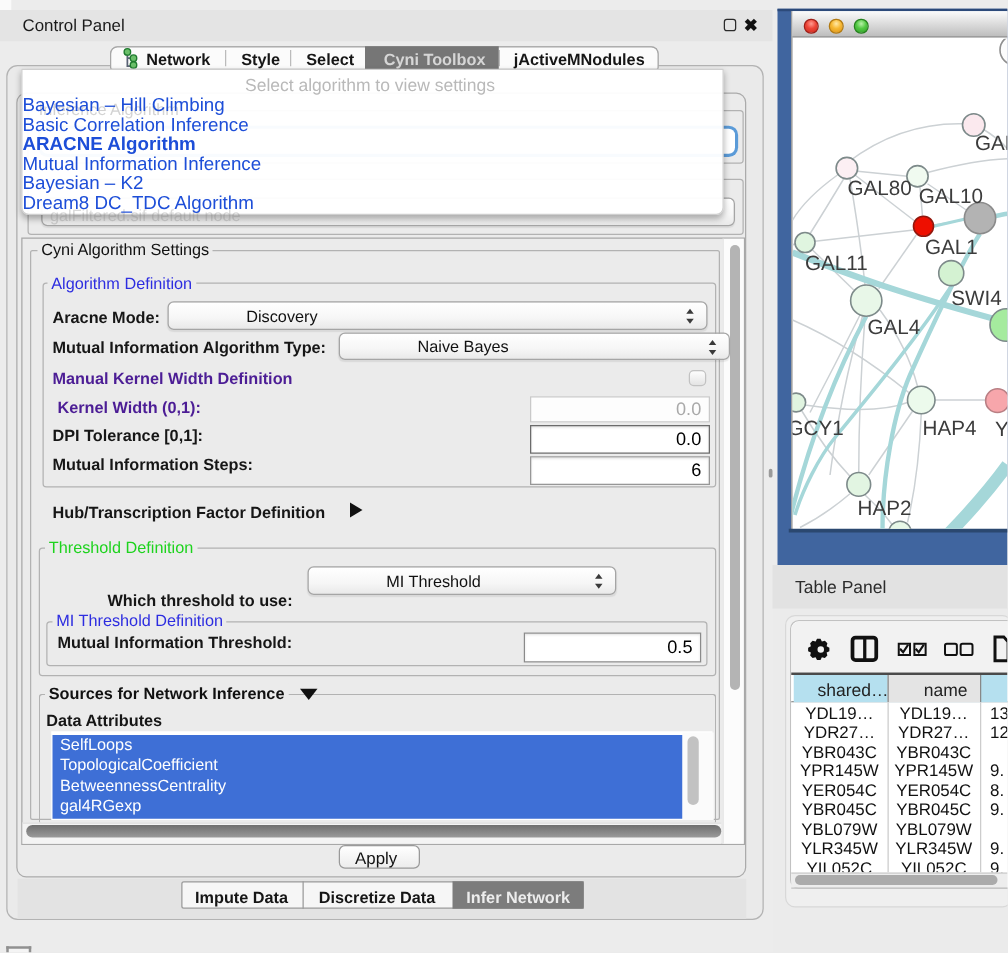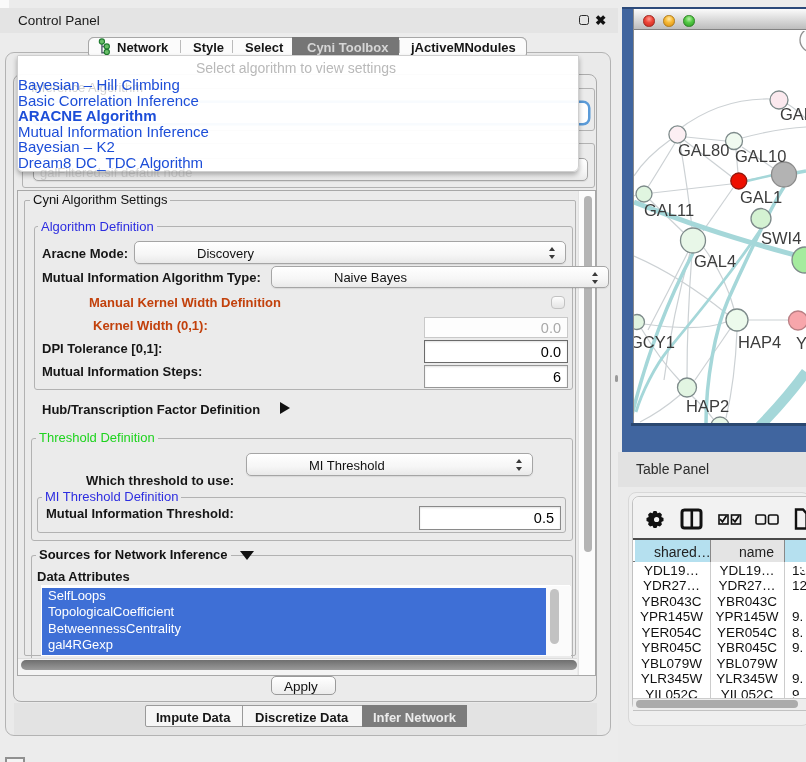--- a/index.html
+++ b/index.html
@@ -1,20 +1,20 @@
 <!DOCTYPE html>
 <html><head>
 <meta charset="utf-8">
 <style>
   * { margin:0; padding:0; box-sizing:border-box; }
   html,body { width:806px; height:762px; overflow:hidden; }
   body { font-family:"Liberation Sans", sans-serif; background:#ececec; position:relative; }
   .abs { position:absolute; }
   .lab { font-size:13px; font-weight:bold; color:#161616; white-space:nowrap; }
-  .dis { color:#c2410c;margin-left:47px; }
+  .dis { color:#4c1d95; }
   .gtitle { font-size:13px; white-space:nowrap; background:#ebebeb; padding:0 3px; }
   .grp { position:absolute; border:1px solid #b2b2b2; border-radius:3px; }
   .combo { position:absolute; border:1px solid #a5a5a5; border-radius:5px;
            background:linear-gradient(#ffffff, #f6f6f6 60%, #e9e9e9);
            box-shadow:0 1px 1px rgba(0,0,0,.08); }
   .combo .ct { position:absolute; left:14px; top:50%; transform:translateY(-50%);
                font-size:13px; color:#111; white-space:nowrap;margin-left:48px; }
   .spin { position:absolute; width:7px; }
   .spin i { position:absolute; left:0; width:0; height:0; border-left:3.2px solid transparent; border-right:3.2px solid transparent; }
   .spin .up { top:0; border-bottom:4.5px solid #3a3a3a; }
@@ -76,21 +76,21 @@
 <div class="abs lab" style="left:42px;top:246px;">Aracne Mode:</div>
 <div class="combo" style="left:134px;top:241px;width:432px;height:23px;">
     <span class="ct">Discovery</span>
   <span class="spin" style="right:9px;top:5px;height:12px;">
       <i class="up"></i>
       <i class="dn"></i>
     </span>
   </div>
 
 <div class="abs lab" style="left:42px;top:270px;">Mutual Information Algorithm Type:</div>
-<div class="combo" style="left:271px;top:266px;width:338px;height:22px;">
+<div class="combo" style="left:271px;top:266px;width:313px;height:22px;">
     <span class="ct">Naive Bayes</span>
   <span class="spin" style="right:9px;top:5px;height:12px;">
       <i class="up"></i>
       <i class="dn"></i>
     </span>
   </div>
 
 <div class="abs lab dis" style="left:42px;top:295px;">Manual Kernel Width Definition</div>
 <div class="abs" style="left:551px;top:296px;width:14px;height:13px;border:1px solid #c2c2c2;border-radius:4px;background:linear-gradient(#fdfdfd,#e4e4e4);"></div>
 
@@ -109,21 +109,21 @@
     <span style="color:#000;">6</span>
   </div>
 
 <div class="abs lab" style="left:42px;top:402px;">Hub/Transcription Factor Definition</div>
 <div class="abs" style="left:280px;top:402px;width:0;height:0;border-top:6px solid transparent;border-bottom:6px solid transparent;border-left:10px solid #111;"></div>
 
 <div class="grp" style="left:31px;top:438px;width:542px;height:103px;"></div>
 <div class="abs gtitle" style="left:36px;top:430px;color:#1ed31e;background:#ebebeb;">Threshold Definition</div>
 
 <div class="abs lab" style="left:86px;top:473px;">Which threshold to use:</div>
-<div class="combo" style="left:246px;top:453px;width:287px;height:23px;">
+<div class="combo" style="left:246px;top:453px;width:247px;height:23px;">
     <span class="ct">MI Threshold</span>
   <span class="spin" style="right:9px;top:5px;height:12px;">
       <i class="up"></i>
       <i class="dn"></i>
     </span>
   </div>
 
 <div class="grp" style="left:37px;top:497px;width:529px;height:36px;"></div>
 <div class="abs gtitle" style="left:42px;top:489px;color:#2d2de0;">MI Threshold Definition</div>
 
@@ -266,21 +266,21 @@
 </svg>
 
 <div class="abs" style="left:633px;top:538px;width:173px;height:24px;background:#fff;border-top:2px solid #4a4a4a;border-bottom:1px solid #777;"></div>
 <div class="abs" style="left:635px;top:540px;width:171px;height:22px;background:#b5e0ef;"></div>
 <div class="abs" style="left:710px;top:540px;width:74px;height:22px;background:#e4e4e4;"></div>
 <div class="abs" style="left:710px;top:540px;width:1px;height:22px;background:#888;"></div>
 <div class="abs" style="left:784px;top:540px;width:1px;height:22px;background:#888;"></div>
 <div class="abs" style="left:654px;top:544px;font-size:14px;color:#222;">shared…</div>
 <div class="abs" style="left:739px;top:544px;font-size:14px;color:#222;">name</div>
 
-<div class="abs" style="left:633px;top:562px;width:173px;height:136px;background:#fff;overflow:hidden;border-radius:17px;">
+<div class="abs" style="left:633px;top:562px;width:173px;height:136px;background:#fff;overflow:hidden;">
   <div style="position:absolute;left:77px;top:0;width:1px;height:136px;background:#ccc;"></div>
   <div style="position:absolute;left:151px;top:0;width:1px;height:136px;background:#ccc;"></div>
   <div style="position:absolute;left:0;top:1px;font-size:13.5px;color:#111;line-height:15.46px;width:77px;text-align:center;">YDL19…<br>YDR27…<br>YBR043C<br>YPR145W<br>YER054C<br>YBR045C<br>YBL079W<br>YLR345W<br>YIL052C</div>
   <div style="position:absolute;left:77px;top:1px;font-size:13.5px;color:#111;line-height:15.46px;width:74px;text-align:center;">YDL19…<br>YDR27…<br>YBR043C<br>YPR145W<br>YER054C<br>YBR045C<br>YBL079W<br>YLR345W<br>YIL052C</div>
   <div style="position:absolute;left:159px;top:1px;font-size:13.5px;color:#111;line-height:15.46px;">13<br>12<br>&nbsp;<br>9.<br>8.<br>9.<br>&nbsp;<br>9.<br>9.</div>
 </div>
 
 <div class="abs" style="left:633px;top:698px;width:173px;height:12px;background:#ededed;border-top:1px solid #ccc;"></div>
 <div class="abs" style="left:636px;top:700px;width:162px;height:8px;background:#ababab;border-radius:4px;"></div>
 <div class="abs" style="left:633px;top:710px;width:173px;height:1px;background:#c2c2c2;"></div>

